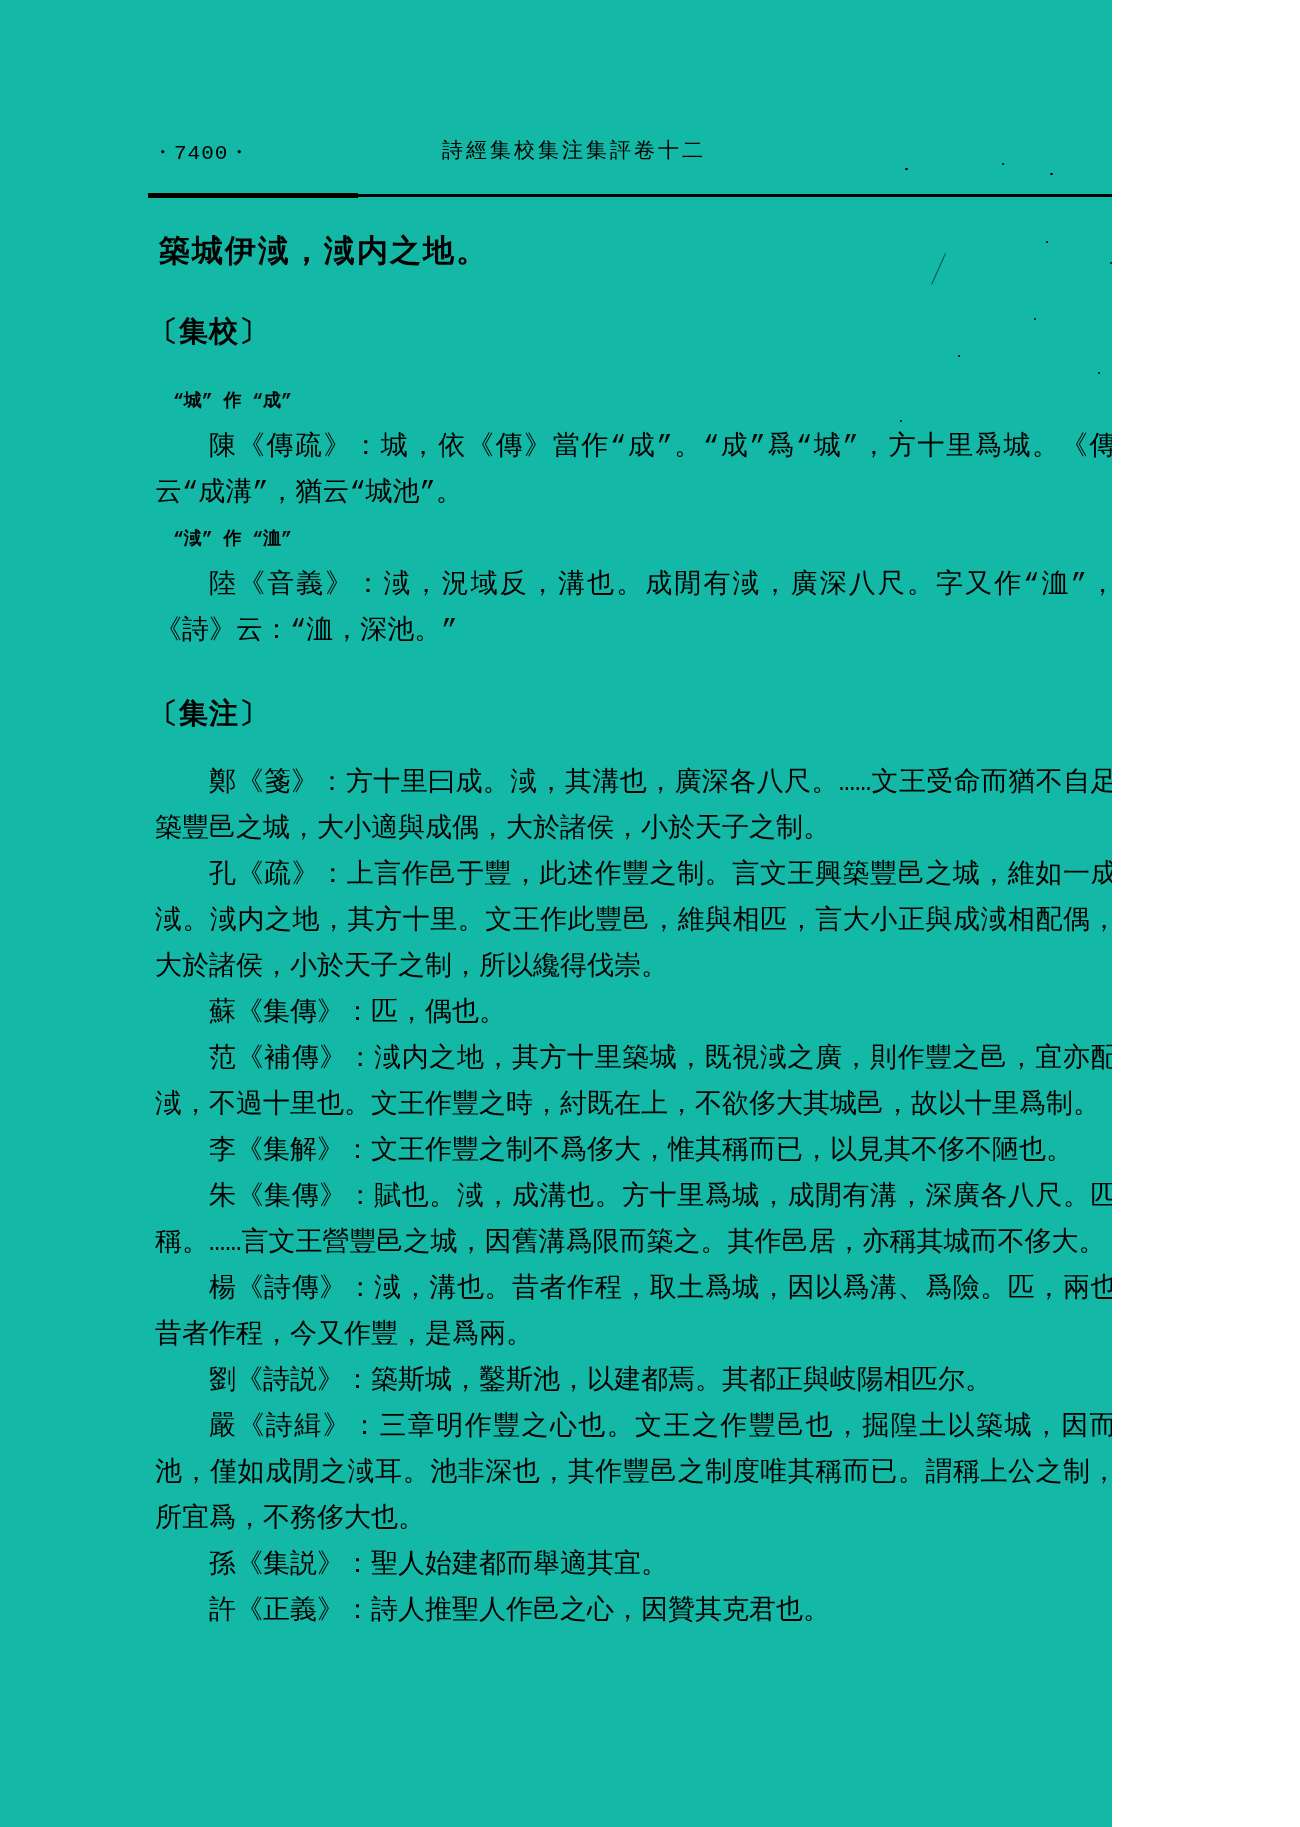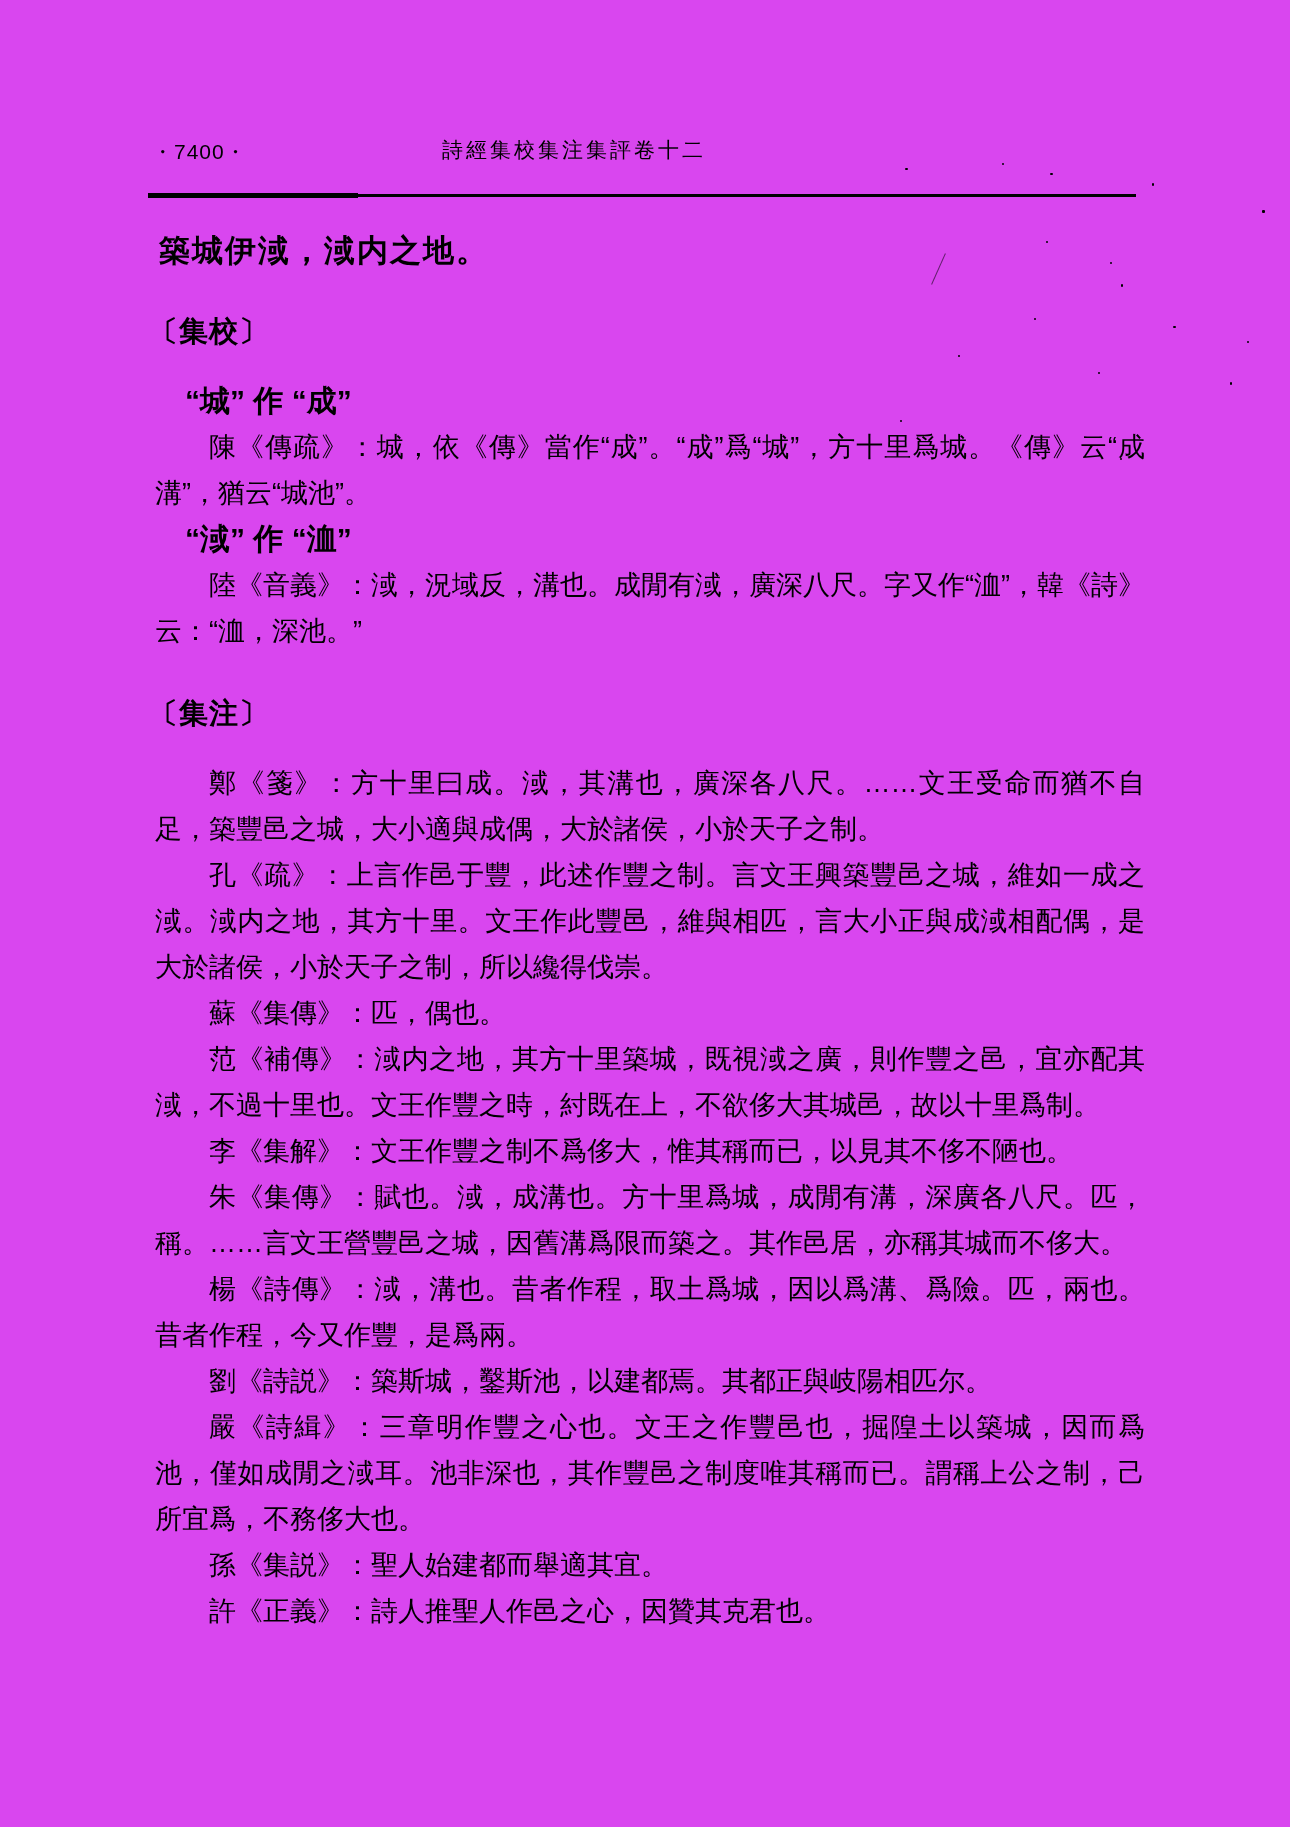--- a/index.html
+++ b/index.html
@@ -1,32 +1,32 @@
 <!DOCTYPE html>
 <html><head>
 <meta charset="utf-8">
 <style>
   html,body{margin:0;padding:0;background:#ffffff;}
   .page{
     position:relative;
-    width:1290px;height:1827px;
-    background:#d946ef;color:#000;
-    font-family:Liberation Sans, sans-serif;
+    width:1112px;height:1827px;
+    background:#14b8a6;color:#000;
+    font-family:Liberation Mono, monospace;
     overflow:hidden;
   }
   .page-header{position:absolute;top:134px;left:150px;width:1000px;height:34px;}
   .page-number{position:absolute;left:2px;top:4px;font-size:21px;letter-spacing:1px;white-space:nowrap;}
   .running-title{position:absolute;left:292px;top:2px;font-size:21px;letter-spacing:3px;white-space:nowrap;}
   .header-rule{position:absolute;top:194px;left:148px;width:988px;height:3px;background:#000;}
   .header-rule .thick{position:absolute;left:0;top:-1px;width:210px;height:5px;background:#000;}
 
   .body-block{position:absolute;top:218px;left:155px;width:990px;}
   .poem-line{font-size:31px;font-weight:bold;margin:12px 0 0 4px;letter-spacing:2px;}
   .section-heading{font-size:29px;font-weight:bold;margin:40px 0 26px -6px;letter-spacing:1px;}
-  .subheading{font-size:30px;font-weight:bold;line-height:46px;text-indent:1em;margin:0;}
+  .subheading{font-size:18px;font-weight:bold;line-height:46px;text-indent:1em;margin:0;}
   .para{
     font-size:27px;line-height:46px;margin:0;
     text-align:justify;text-justify:inter-ideograph;
     text-indent:2em;
   }
   
   .speck{position:absolute;background:#000;border-radius:1px;}
   .scratch{position:absolute;width:1px;height:34px;background:#000;opacity:.55;transform:rotate(24deg);}
 </style>
 </head>

